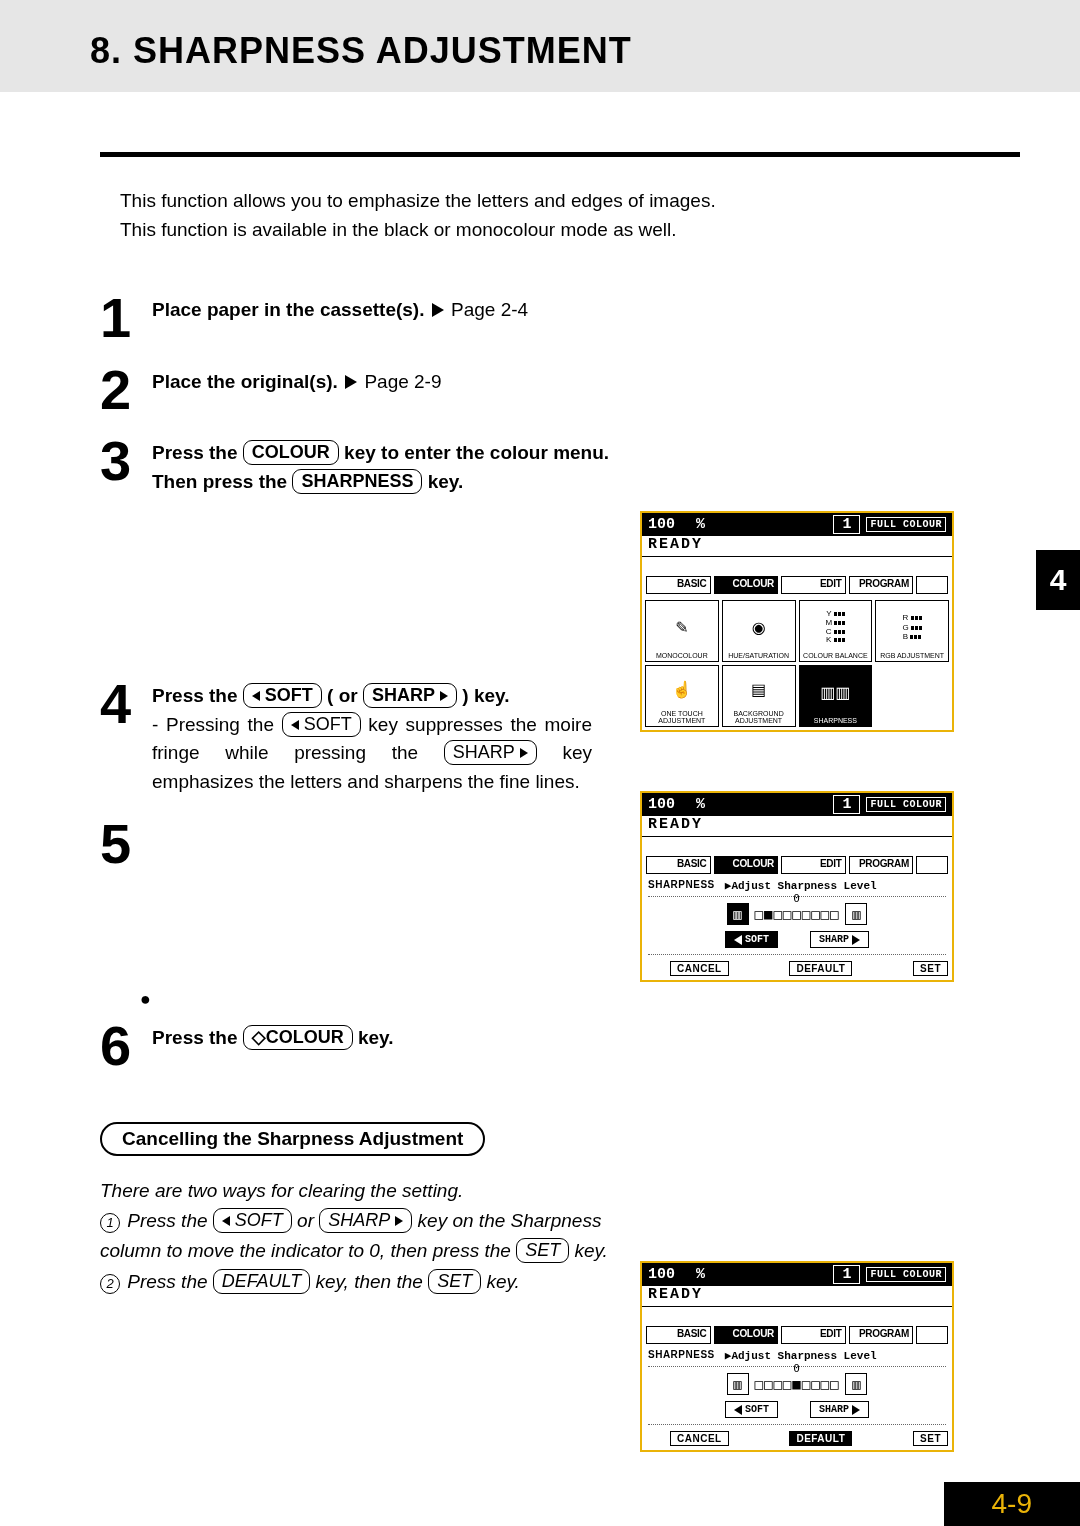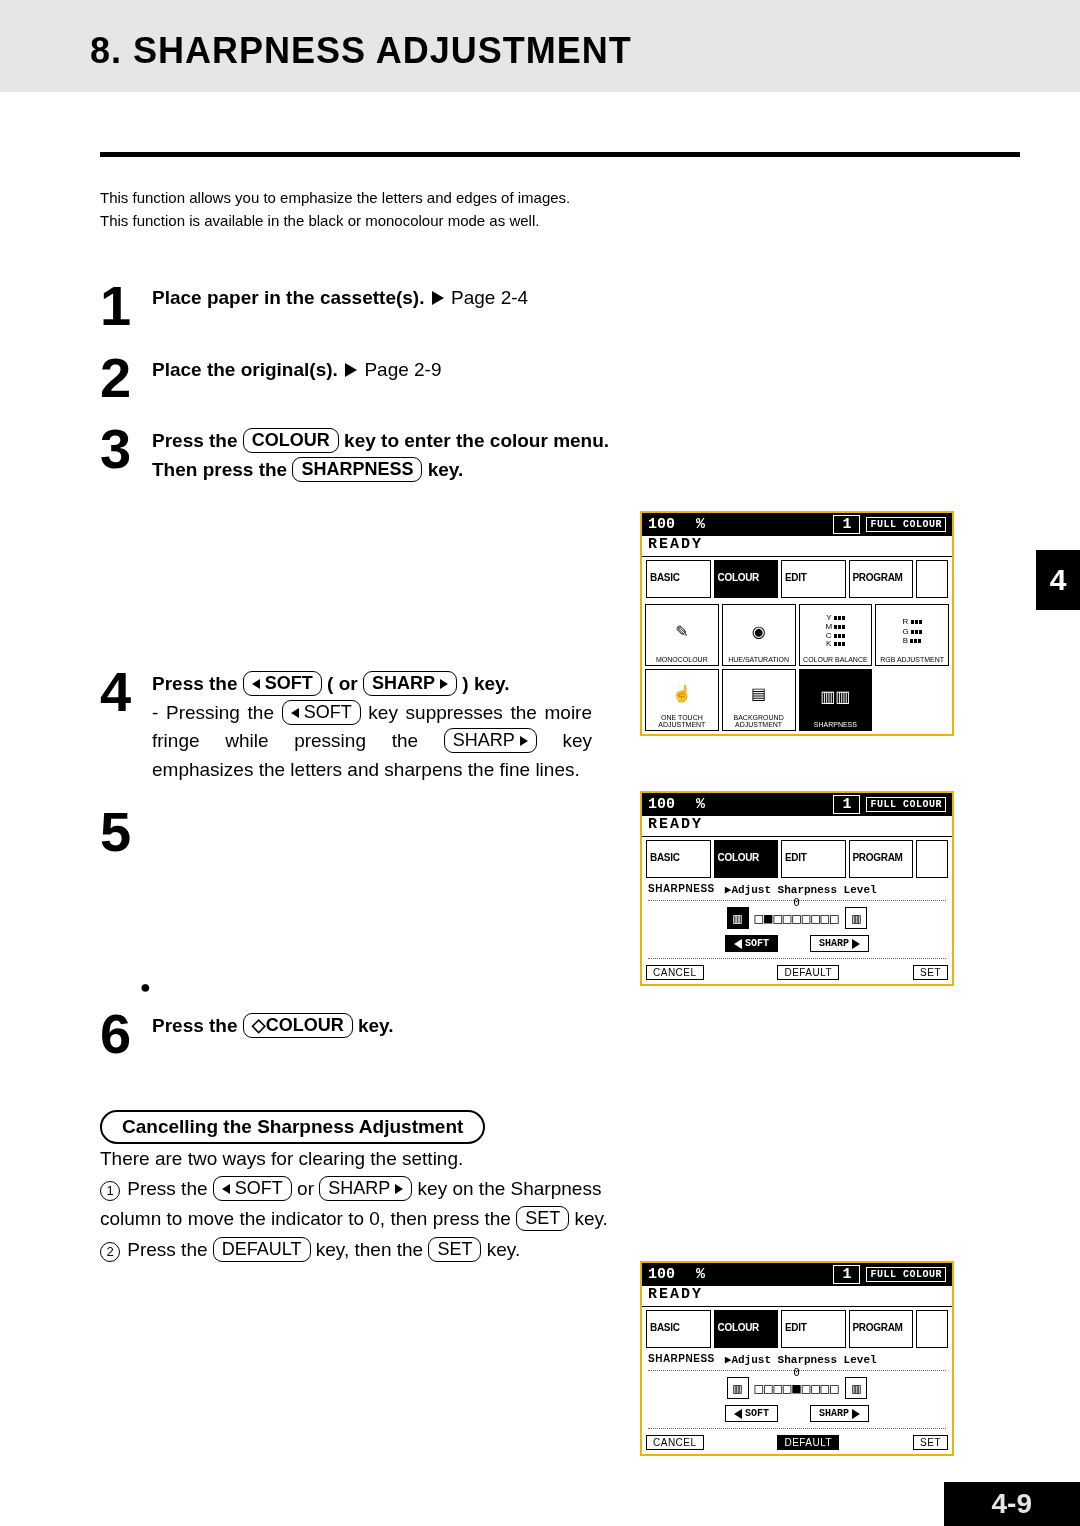--- a/index.html
+++ b/index.html
@@ -25,22 +25,23 @@
   }
   .content {
     padding: 40px 60px 40px 100px;
   }
   .hr-thick {
     border: none;
     border-top: 5px solid #000;
     margin: 20px 0 30px;
   }
   .intro {
-    font-size: 15px;
+    font-size: 19px;
     line-height: 1.5;
+    margin-left: 20px;
   }
   .steps { margin-top: 50px; }
   .step {
     display: flex;
     align-items: flex-start;
     margin-bottom: 24px;
     gap: 12px;
   }
   .step-num {
     font-size: 56px;
@@ -141,24 +142,25 @@
   }
   .lcd .tabs {
     display: flex;
     gap: 3px;
     padding: 3px 4px;
     font-size: 10px;
     font-weight: bold;
   }
   .lcd .tab {
     border: 1.5px solid #000;
-    padding: 11px 3px;
+    padding: 1px 3px;
     flex: 1;
-    text-align: left;
+    text-align: right;
     letter-spacing: -0.3px;
+    margin-top: 16px;
   }
   .lcd .tab.sel { background: #000; color: #fff; }
   .lcd .tab.empty {
     width: 24px;
     flex: 0 0 24px;
     height: 14px;
   }
   .lcd .grid2 {
     display: grid;
     grid-template-columns: repeat(4, 1fr);
@@ -252,23 +254,24 @@
   }
   .lcd .btm-row {
     display: flex;
     justify-content: space-between;
     padding: 4px;
     gap: 6px;
   }
   .lcd .bbtn {
     border: 1.5px solid #000;
     font-size: 10px;
-    font-weight: normal;
+    font-weight: bold;
     padding: 1px 6px;
     letter-spacing: 0.5px;
+    margin-left: 24px;
   }
   .lcd .bbtn.sel { background: #000; color: #fff; }
   
   .cancel-box {
     border: 2px solid #000;
     border-radius: 18px;
     padding: 4px 20px;
     display: inline-block;
     font-weight: bold;
     font-size: 19px;
@@ -281,31 +284,32 @@
     width: 18px; height: 18px;
     font-size: 13px;
     align-items: center;
     justify-content: center;
     vertical-align: 0;
     margin-right: 2px;
   }
   .cancel-text {
     font-size: 19px;
     line-height: 1.6;
-    margin-top: 0;
+    margin-top: 20px;
     max-width: 540px;
+    font-style: italic;
   }
   .footer-pg {
     position: absolute;
     right: 0;
     bottom: 0;
     background: #000;
-    color: #e5e5e5;
+    color: #eab308;
     font-size: 28px;
-    font-weight: bold;
+    font-weight: normal;
     padding: 6px 48px;
   }
   .left-arrow {
     display:inline-block;width:0;height:0;
     border-right:8px solid currentColor;
     border-top:5px solid transparent;
     border-bottom:5px solid transparent;
     vertical-align: 0;
   }
   .right-arrow {

